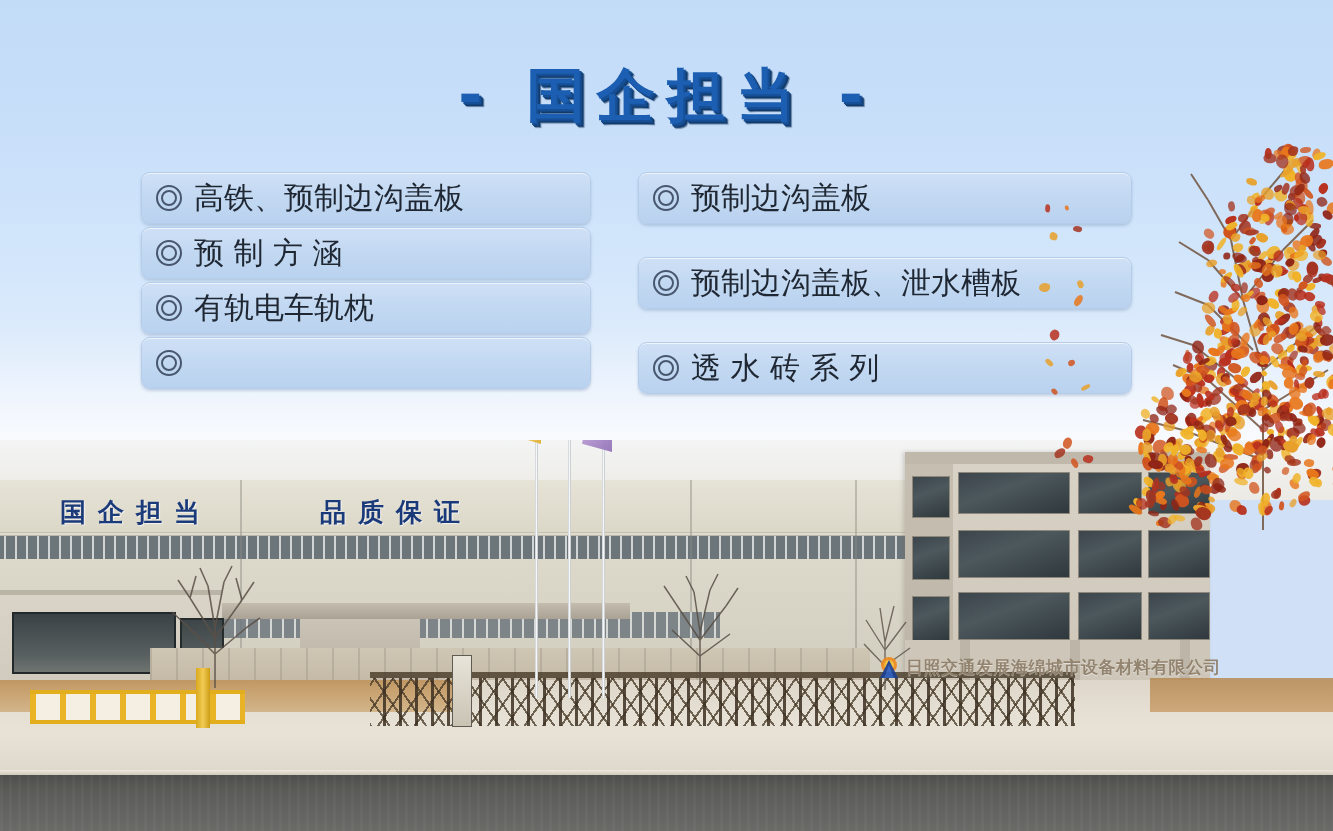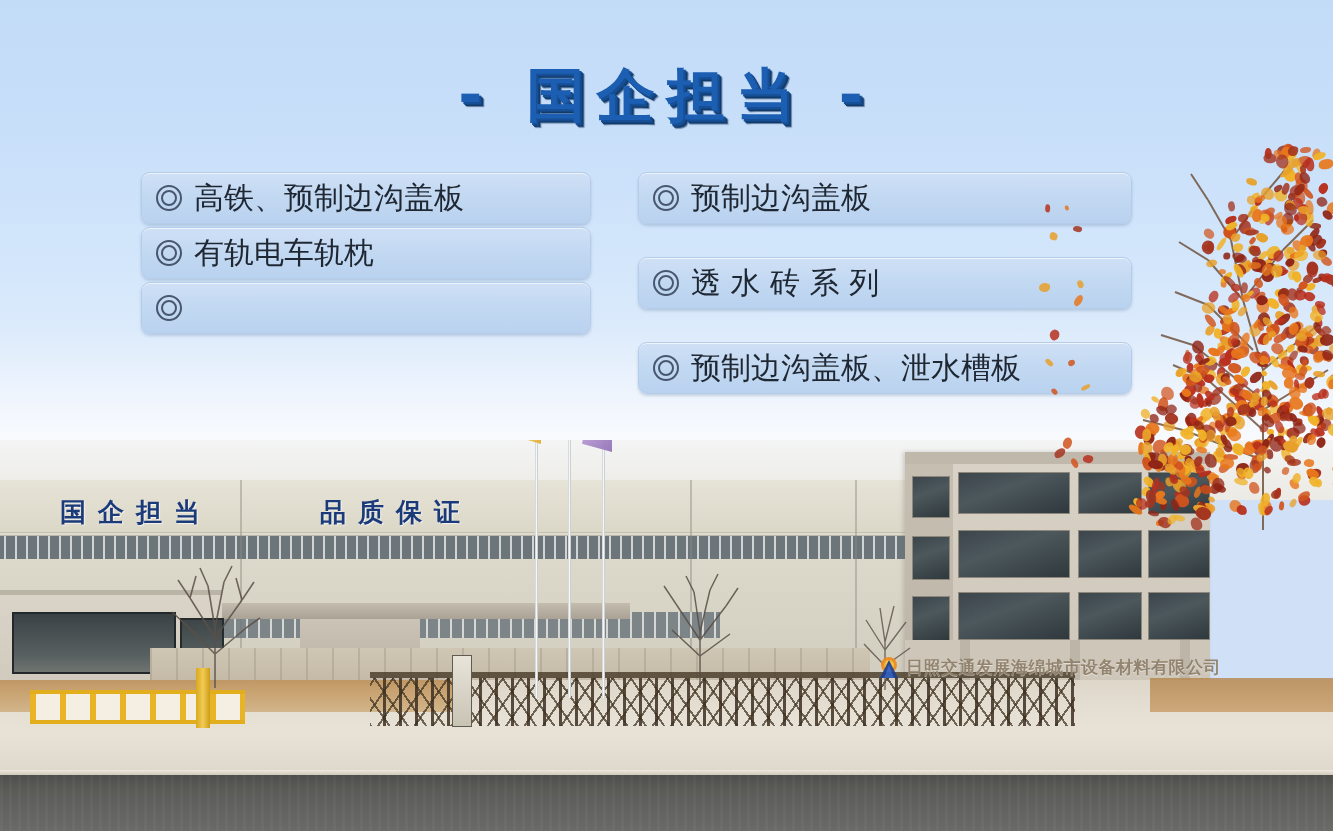--- a/index.html
+++ b/index.html
@@ -295,39 +295,43 @@
     <div class="title">- 国企担当 -</div>
   </div>
 
   <div class="col col-left">
     <div class="pill">
       <span class="bullet"></span>
       <span class="ptext">高铁、预制边沟盖板</span>
     </div>
     <div class="pill">
       <span class="bullet"></span>
+      <span class="ptext">预 制 方 涵</span>
+    </div>
+    <div class="pill">
+      <span class="bullet"></span>
       <span class="ptext">有轨电车轨枕</span>
     </div>
     <div class="pill">
       <span class="bullet"></span>
     </div>
   </div>
 
   <div class="col col-right">
     <div class="pill">
       <span class="bullet"></span>
       <span class="ptext">预制边沟盖板</span>
     </div>
     <div class="pill">
       <span class="bullet"></span>
+      <span class="ptext">预制边沟盖板、泄水槽板</span>
+    </div>
+    <div class="pill">
+      <span class="bullet"></span>
       <span class="ptext">透 水 砖 系 列</span>
-    </div>
-    <div class="pill">
-      <span class="bullet"></span>
-      <span class="ptext">预制边沟盖板、泄水槽板</span>
     </div>
   </div>
 
   <div class="scene">
 
     <div class="horizon"></div>
 
     <div class="lowrise"></div>
 
     <div class="hall"></div>

